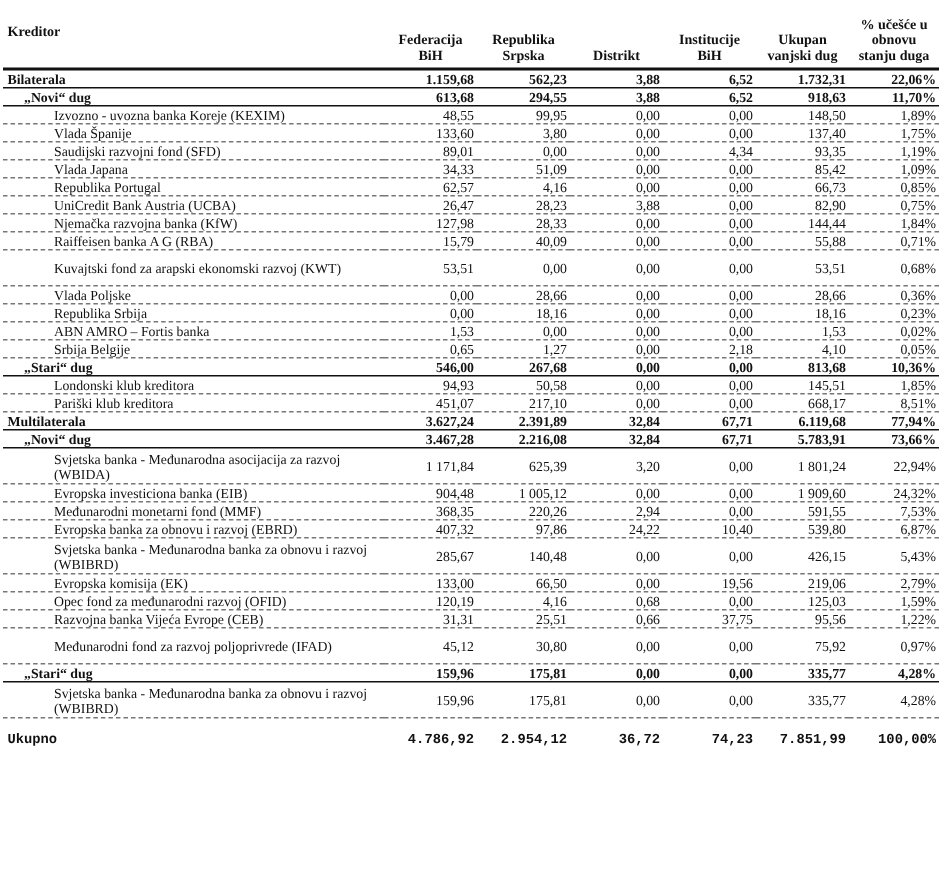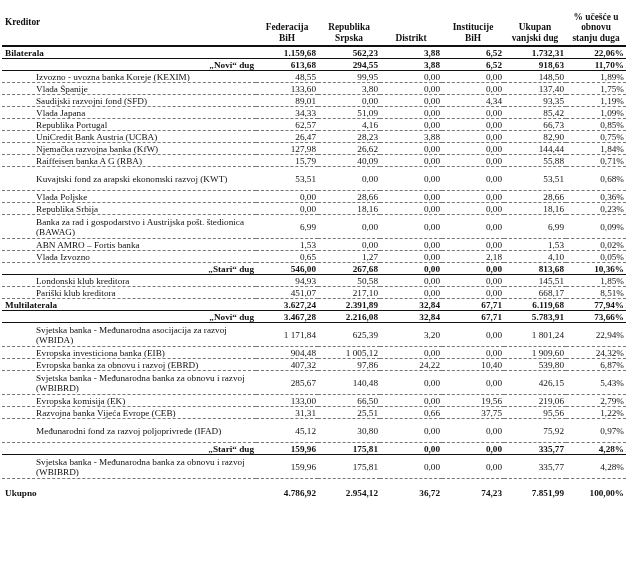--- a/index.html
+++ b/index.html
@@ -9,24 +9,24 @@
           font-size: 9.2px; line-height: 10px; }
   th { font-weight: bold; vertical-align: bottom; text-align: center; padding: 0 2px 2px 2px;
        font-size: 9.4px; line-height: 10.5px; }
   th.kred { text-align: left; vertical-align: middle; padding-left: 3px; }
   thead tr { height: 44px; }
   td { padding: 0 2px; text-align: right; height: 11px; border-bottom: 1px dashed #777; white-space: nowrap; }
   td.name { text-align: left; white-space: normal; }
   tr.l1 td { font-weight: bold; border-bottom: 1.5px solid #111; }
   tr.l1 td.name { padding-left: 3px; }
   tr.l2 td { font-weight: bold; border-bottom: 1.5px solid #111; }
-  tr.l2 td.name { padding-left: 14px; text-align: right; }
+  tr.l2 td.name { padding-left: 14px; }
   tr.l3 td.name { padding-left: 34px; font-family: Liberation Serif, serif; }
   tr.l3.tall td { height: 23px; vertical-align: middle; }
-  tr.total td { font-weight: bold; height: 28px; border-bottom: none; }
+  tr.total td { font-weight: bold; height: 28px; border-bottom: none; font-family: Liberation Mono, monospace; }
   tr.total td.name { padding-left: 3px; }
   thead th { border-bottom: 2px solid #111; }
   col.c0 { width: 254px; } col.c1 { width: 62px; } col.c2 { width: 62px; } col.c3 { width: 62px; }
   col.c4 { width: 62px; } col.c5 { width: 62px; } col.c6 { width: 60px; }
 </style>
 </head>
 <body>
 
 <table>
   <colgroup>
@@ -118,21 +118,21 @@
         <td>26,47</td>
         <td>28,23</td>
         <td>3,88</td>
         <td>0,00</td>
         <td>82,90</td>
         <td>0,75%</td>
       </tr>
       <tr class="l3">
         <td class="name">Njemačka razvojna banka (KfW)</td>
         <td>127,98</td>
-        <td>26,62</td>
+        <td>28,33</td>
         <td>0,00</td>
         <td>0,00</td>
         <td>144,44</td>
         <td>1,84%</td>
       </tr>
       <tr class="l3">
         <td class="name">Raiffeisen banka A G (RBA)</td>
         <td>15,79</td>
         <td>40,09</td>
         <td>0,00</td>
@@ -160,40 +160,31 @@
       </tr>
       <tr class="l3">
         <td class="name">Republika Srbija</td>
         <td>0,00</td>
         <td>18,16</td>
         <td>0,00</td>
         <td>0,00</td>
         <td>18,16</td>
         <td>0,23%</td>
       </tr>
-      <tr class="l3 tall">
-        <td class="name">Banka za rad i gospodarstvo i Austrijska pošt. štedionica (BAWAG)</td>
-        <td>6,99</td>
-        <td>0,00</td>
-        <td>0,00</td>
-        <td>0,00</td>
-        <td>6,99</td>
-        <td>0,09%</td>
-      </tr>
       <tr class="l3">
         <td class="name">ABN AMRO – Fortis banka</td>
         <td>1,53</td>
         <td>0,00</td>
         <td>0,00</td>
         <td>0,00</td>
         <td>1,53</td>
         <td>0,02%</td>
       </tr>
       <tr class="l3">
-        <td class="name">Vlada Izvozno</td>
+        <td class="name">Srbija Belgije</td>
         <td>0,65</td>
         <td>1,27</td>
         <td>0,00</td>
         <td>2,18</td>
         <td>4,10</td>
         <td>0,05%</td>
       </tr>
       <tr class="l2">
         <td class="name">„Stari“ dug</td>
         <td>546,00</td>
@@ -251,20 +242,29 @@
       <tr class="l3">
         <td class="name">Evropska investiciona banka (EIB)</td>
         <td>904,48</td>
         <td>1 005,12</td>
         <td>0,00</td>
         <td>0,00</td>
         <td>1 909,60</td>
         <td>24,32%</td>
       </tr>
       <tr class="l3">
+        <td class="name">Međunarodni monetarni fond (MMF)</td>
+        <td>368,35</td>
+        <td>220,26</td>
+        <td>2,94</td>
+        <td>0,00</td>
+        <td>591,55</td>
+        <td>7,53%</td>
+      </tr>
+      <tr class="l3">
         <td class="name">Evropska banka za obnovu i razvoj (EBRD)</td>
         <td>407,32</td>
         <td>97,86</td>
         <td>24,22</td>
         <td>10,40</td>
         <td>539,80</td>
         <td>6,87%</td>
       </tr>
       <tr class="l3 tall">
         <td class="name">Svjetska banka - Međunarodna banka za obnovu i razvoj (WBIBRD)</td>
@@ -276,20 +276,29 @@
         <td>5,43%</td>
       </tr>
       <tr class="l3">
         <td class="name">Evropska komisija (EK)</td>
         <td>133,00</td>
         <td>66,50</td>
         <td>0,00</td>
         <td>19,56</td>
         <td>219,06</td>
         <td>2,79%</td>
+      </tr>
+      <tr class="l3">
+        <td class="name">Opec fond za međunarodni razvoj (OFID)</td>
+        <td>120,19</td>
+        <td>4,16</td>
+        <td>0,68</td>
+        <td>0,00</td>
+        <td>125,03</td>
+        <td>1,59%</td>
       </tr>
       <tr class="l3">
         <td class="name">Razvojna banka Vijeća Evrope (CEB)</td>
         <td>31,31</td>
         <td>25,51</td>
         <td>0,66</td>
         <td>37,75</td>
         <td>95,56</td>
         <td>1,22%</td>
       </tr>

